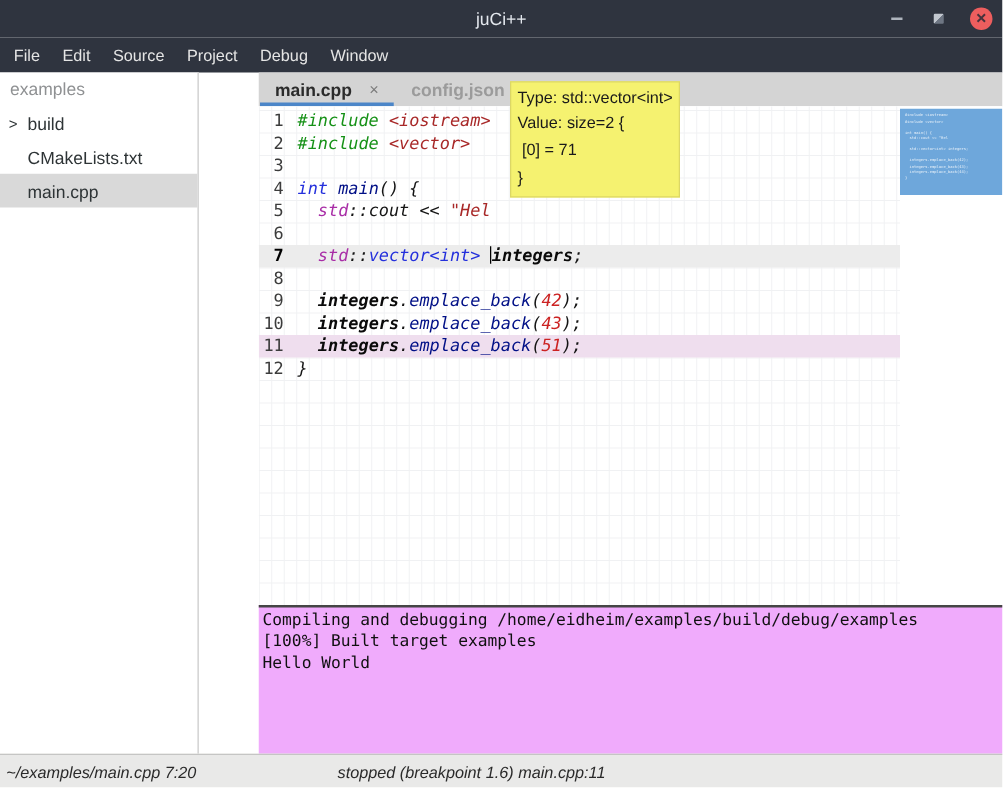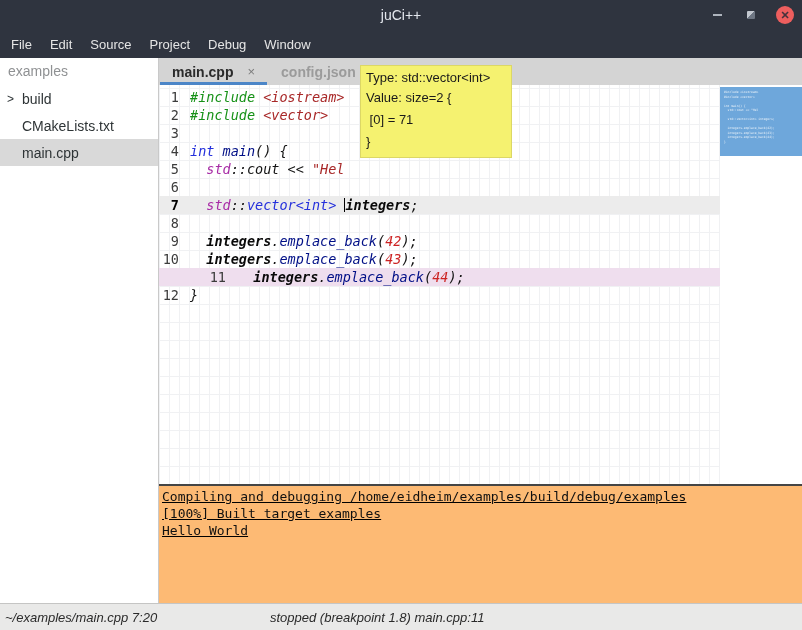--- a/index.html
+++ b/index.html
@@ -14,21 +14,21 @@
   .btn-min i { display:block; width:9px; height:2px; background:#aeb4bd; }
   .btn-max { width:18px; height:18px; display:flex; align-items:center; justify-content:center; }
   .btn-max i { display:block; width:8px; height:8px; background:linear-gradient(135deg,#c2c7cf 50%,#6e7683 50%); border-radius:1px; }
   .btn-close { width:18px; height:18px; border-radius:50%; background:var(--close-bg); color:#46323c; font-size:11px; font-weight:bold; display:flex; align-items:center; justify-content:center; line-height:1; }
 
   
   .menubar { height:28px; background:var(--titlebar-bg); display:flex; align-items:center; padding-left:2px; }
   .menubar .menu-item { color:#e5e5e5; font-size:13px; padding:5px 9px; cursor:default; }
 
   
-  .main { position:absolute; top:58px; left:0; right:0; bottom:27px; display:flex; }
+  .main { position:absolute; top:58px; left:0; right:0; bottom:27px; display:flex;gap:48px; }
 
   
   .sidebar { width:159px; background:#ffffff; border-right:1px solid #c9c9c9; flex:none; display:flex; flex-direction:column; }
   .sidebar-header { height:27px; line-height:27px; padding-left:8px; color:#8f9193; font-size:14px; }
   .tree-item { height:27px; display:flex; align-items:center; font-size:14px; color:#2e3436; }
   .tree-item .chev { width:15px; margin-left:7px; color:#2e3436; font-size:12px; }
   .tree-item .no-chev { width:15px; margin-left:7px; }
   .tree-item.selected { background:#d9d9d9; }
 
   
@@ -48,45 +48,45 @@
     background-image:
       linear-gradient(to right, #f0f1f3 1px, transparent 1px),
       linear-gradient(to bottom, #f0f1f3 1px, transparent 1px);
     background-size:10px 18px; background-position:0 3px; }
   .lines { position:absolute; top:3px; left:0; right:0; }
   .row { height:18px; display:flex; font-family:"DejaVu Sans Mono", monospace; font-size:13.5px; line-height:18px; white-space:pre; }
   .row .gutter { width:26px; flex:none; text-align:right; padding-right:6px; color:#3c3c3c; }
   .row .code { padding-left:5px;font-style:italic; }
   .row.current { background:#ececec; }
   .row.current .gutter { font-weight:bold; color:#000; }
-  .row.bp { background:var(--bp-line);padding-left:47px; }
+  .row.bp { background:var(--bp-line); }
   .tok-dir { color:var(--c-dir); }
   .tok-hdr { color:var(--c-hdr); }
   .tok-str { color:var(--c-hdr); }
   .tok-kw  { color:var(--c-kw); }
   .tok-fn  { color:var(--c-fn); }
   .tok-ns  { color:var(--c-ns); }
   .tok-num { color:var(--c-num); }
   .tok-var { color:#0a0a0a; font-weight:bold; }
   .tok-pl  { color:#141414; }
   .caret { display:inline-block; width:1px; height:14px; background:#000; vertical-align:-2px; }
 
   
   .minimap { position:absolute; top:0; bottom:0; right:0; width:82px; background:#ffffff; }
   .mm-viewport { position:absolute; top:2px; left:0; right:0; height:69px; background:var(--minimap-vp); }
   .mm-text { font-family:"DejaVu Sans Mono", monospace; font-size:3px; line-height:4.5px; color:rgba(255,255,255,0.85); white-space:pre; padding:3px 0 0 4px; }
 
   
-  .tooltip { position:absolute; left:201px; top:7px; width:152px; background:var(--tooltip-bg); border:1px solid #dcd765; z-index:10; padding:3px 2px 4px 5px; font-size:13px; color:#1a1a1a; }
+  .tooltip { position:absolute; left:201px; top:7px; width:136px; background:var(--tooltip-bg); border:1px solid #dcd765; z-index:10; padding:3px 2px 4px 5px; font-size:13px; color:#1a1a1a; }
   .tooltip .type-line { line-height:18px; }
   .tooltip .value-block { }
   .tooltip .value-line { line-height:22px; white-space:pre; }
 
   
-  .console { flex:1; background:#fdba74; border-top:2px solid #454545; padding:2px 0 0 3px; overflow:hidden;text-decoration:underline; }
+  .console { flex:1; background:#f0abfc; border-top:2px solid #454545; padding:2px 0 0 3px; overflow:hidden; }
   .console .c-line { font-family:"DejaVu Sans Mono", monospace; font-size:13px; line-height:17px; color:#101010; white-space:pre; }
 
   
   .statusbar { position:absolute; left:0; right:0; bottom:0; height:27px; background:#e9e9e8; border-top:1px solid #c5c5c4; display:flex; align-items:center; font-size:13px; color:#2a2a2a;font-style:italic; }
   .statusbar .sb-left { margin-left:5px; }
   .statusbar .sb-center { position:absolute; left:270px; }
 </style>
 </head>
 <body>
 
@@ -148,21 +148,21 @@
             <div class="row"><span class="gutter">1</span><span class="code"><span class="tok-dir">#include</span><span class="tok-pl"> </span><span class="tok-hdr">&lt;iostream&gt;</span></span></div>
             <div class="row"><span class="gutter">2</span><span class="code"><span class="tok-dir">#include</span><span class="tok-pl"> </span><span class="tok-hdr">&lt;vector&gt;</span></span></div>
             <div class="row"><span class="gutter">3</span><span class="code"></span></div>
             <div class="row"><span class="gutter">4</span><span class="code"><span class="tok-kw">int</span><span class="tok-pl"> </span><span class="tok-fn">main</span><span class="tok-pl">() {</span></span></div>
             <div class="row"><span class="gutter">5</span><span class="code"><span class="tok-pl">  </span><span class="tok-ns">std</span><span class="tok-pl">::cout &lt;&lt; </span><span class="tok-str">"Hel</span></span></div>
             <div class="row"><span class="gutter">6</span><span class="code"></span></div>
             <div class="row current"><span class="gutter">7</span><span class="code"><span class="tok-pl">  </span><span class="tok-ns">std</span><span class="tok-pl">::</span><span class="tok-kw">vector&lt;int&gt;</span><span class="tok-pl"> </span><span class="caret"></span><span class="tok-var">integers</span><span class="tok-pl">;</span></span></div>
             <div class="row"><span class="gutter">8</span><span class="code"></span></div>
             <div class="row"><span class="gutter">9</span><span class="code"><span class="tok-pl">  </span><span class="tok-var">integers</span><span class="tok-pl">.</span><span class="tok-fn">emplace_back</span><span class="tok-pl">(</span><span class="tok-num">42</span><span class="tok-pl">);</span></span></div>
             <div class="row"><span class="gutter">10</span><span class="code"><span class="tok-pl">  </span><span class="tok-var">integers</span><span class="tok-pl">.</span><span class="tok-fn">emplace_back</span><span class="tok-pl">(</span><span class="tok-num">43</span><span class="tok-pl">);</span></span></div>
-            <div class="row bp"><span class="gutter">11</span><span class="code"><span class="tok-pl">  </span><span class="tok-var">integers</span><span class="tok-pl">.</span><span class="tok-fn">emplace_back</span><span class="tok-pl">(</span><span class="tok-num">44</span><span class="tok-pl">);</span></span></div>
+            <div class="row bp"><span class="gutter">11</span><span class="code"><span class="tok-pl">  </span><span class="tok-var">integers</span><span class="tok-pl">.</span><span class="tok-fn">emplace_back</span><span class="tok-pl">(</span><span class="tok-num">51</span><span class="tok-pl">);</span></span></div>
             <div class="row"><span class="gutter">12</span><span class="code"><span class="tok-pl">}</span></span></div>
           </div>
       </div>
       <div class="minimap">
         <div class="mm-viewport">
           <div class="mm-text" id="mm-text">#include &lt;iostream&gt;
 #include &lt;vector&gt;
 
 int main() {
   std::cout &lt;&lt; "Hel
@@ -189,14 +189,14 @@
     <div class="console" id="console">
         <div class="c-line">Compiling and debugging /home/eidheim/examples/build/debug/examples</div>
         <div class="c-line">[100%] Built target examples</div>
         <div class="c-line">Hello World</div>
       </div>
   </div>
 </div>
 
 <div class="statusbar">
   <span class="sb-left">~/examples/main.cpp 7:20</span>
-  <span class="sb-center">stopped (breakpoint 1.8) main.cpp:11</span>
+  <span class="sb-center">stopped (breakpoint 1.6) main.cpp:11</span>
 </div>
 
 </body></html>

